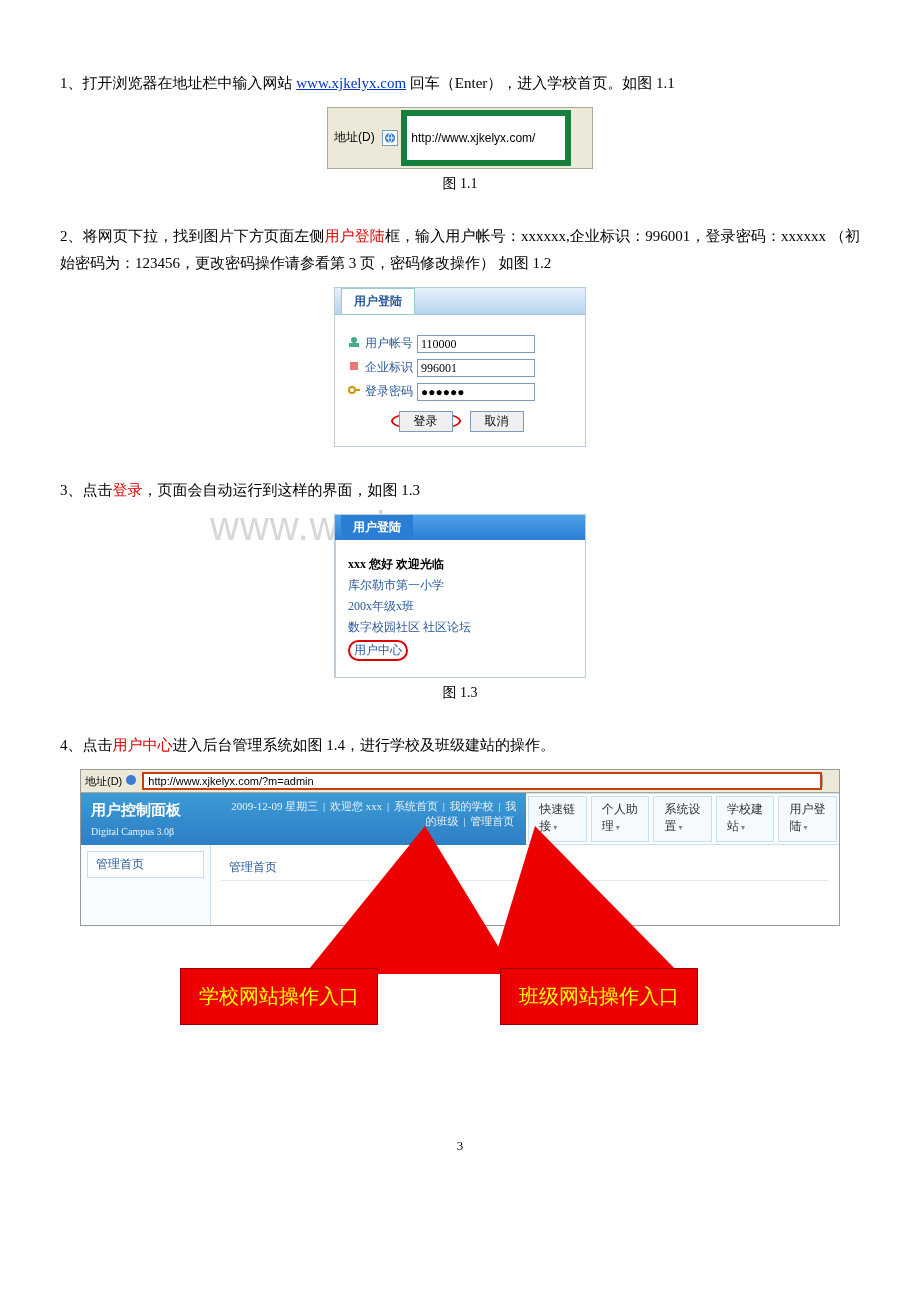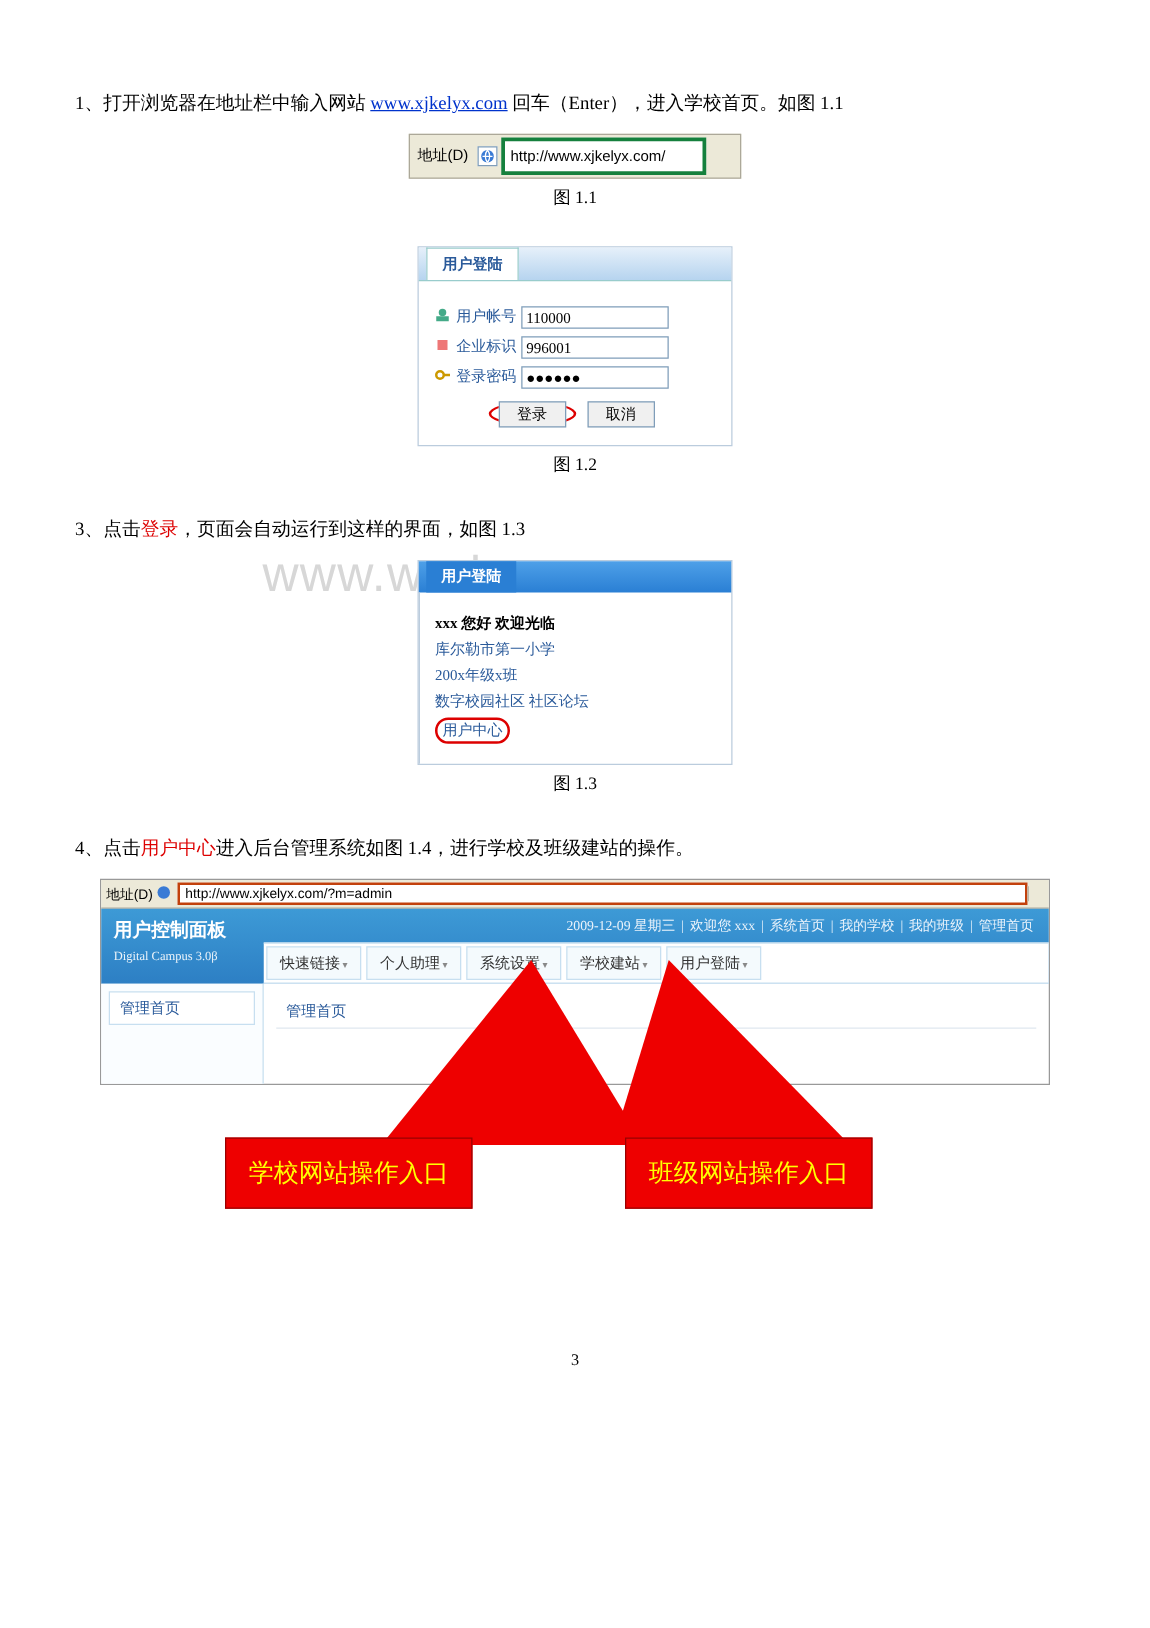--- a/index.html
+++ b/index.html
@@ -10,21 +10,21 @@
   .link{color:#0033cc;text-decoration:underline}
   .red{color:#d00}
   .center{text-align:center}
   .caption{font-size:14px;margin:6px 0 30px}
 
   
   .addrbar{display:inline-block;background:#ece9d8;border:1px solid #aca899;padding:2px 2px;font-family:"Tahoma",sans-serif;font-size:12px;width:260px;text-align:left}
   .addrbar span.lbl{display:inline-block;padding:0 4px}
   .addrbar .ieicon{display:inline-block;width:14px;height:14px;background:#fff;border:1px solid #7f9db9;vertical-align:middle}
   .addrbar .ieicon svg{display:block}
-  .addrbar .url{display:inline-block;background:#fff;border:3px solid #15803d;padding:5px 4px;width:150px;vertical-align:middle}
+  .addrbar .url{display:inline-block;background:#fff;border:6px solid #15803d;padding:15px 4px;width:150px;vertical-align:middle}
 
   
   .loginbox{width:250px;margin:4px auto;border:1px solid #bcd;background:#fff;font-family:"SimSun",serif;font-size:12px}
   .loginbox .tabhdr{background:linear-gradient(#e6f0fa,#b6d4ef);border-bottom:1px solid #9cc;padding:0}
   .loginbox .tab{display:inline-block;background:#fff;border:1px solid #9cc;border-bottom:none;padding:4px 12px;margin-left:6px;color:#2a5a9a;font-weight:bold;font-size:12px}
   .loginbox .body{padding:14px 12px}
   .loginbox .row{display:flex;align-items:flex-start;margin:6px 0}
   .loginbox .ico{display:inline-block;width:14px;height:14px;margin-right:4px}
   .loginbox .lbl{color:#2a5a9a;width:52px;font-size:12px}
   .loginbox input{border:1px solid #7f9db9;font-size:12px;padding:1px 3px;width:110px;height:14px;font-family:inherit}
@@ -45,21 +45,21 @@
   
   .adminwrap{position:relative;margin:6px auto 0;width:760px}
   .adminpanel{border:1px solid #999;font-family:"SimSun",serif;font-size:12px;background:#fff}
   .adminpanel .addr{background:#ece9d8;border-bottom:1px solid #aca899;padding:2px 4px;font-family:"Tahoma",sans-serif;font-size:11px;display:flex;align-items:center}
   .adminpanel .addr .url{background:#fff;border:2px solid #c2410c;padding:1px 4px;flex:1;margin-left:2px}
   .adminpanel .scrollhint{width:12px;background:#ece9d8;border-left:1px solid #aca899}
   .adminpanel .bluebar{background:linear-gradient(#3d9ad6,#2d7fc4);color:#fff;padding:0;display:flex}
   .adminpanel .leftcol{width:130px;padding:8px 10px;box-sizing:border-box}
   .adminpanel .leftcol .ttl{font-size:15px;font-weight:bold;font-family:"SimHei",sans-serif}
   .adminpanel .leftcol .sub{font-size:10px;margin-top:6px;opacity:.9}
-  .adminpanel .rightbar{flex:1;display:flex;flex-direction:column}
+  .adminpanel .rightbar{flex:1;display:flex;flex-direction:row}
   .adminpanel .toplinks{text-align:right;font-size:11px;padding:6px 10px;color:#eaf3fb}
   .adminpanel .toplinks span{margin:0 2px}
   .adminpanel .menubar{background:#fff;border-top:1px solid #c7dff0;border-bottom:1px solid #c7dff0;display:flex}
   .adminpanel .menubar .mi{border:1px solid #c7dff0;margin:2px;padding:4px 10px;font-size:12px;color:#333;background:#f4fafd;position:relative}
   .adminpanel .menubar .mi .dd{font-size:8px;color:#888;margin-left:2px}
   .adminpanel .content{display:flex;min-height:80px}
   .adminpanel .side{width:130px;border-right:1px solid #c7dff0;background:#fafdff;box-sizing:border-box}
   .adminpanel .side .sitem{border:1px solid #c7dff0;margin:6px;padding:4px 8px;color:#2a5a9a;font-size:12px;background:#fff}
   .adminpanel .main{flex:1;padding:10px}
   .adminpanel .crumb{border-bottom:1px solid #e0e8ef;padding:4px 8px;color:#2a5a9a;font-size:12px}
@@ -85,20 +85,23 @@
       <span class="lbl">地址(D)</span>
       <span class="ieicon"><svg width="14" height="14">
             <circle cx="7" cy="7" r="5" fill="#3a7bd5"></circle>
             <path d="M3 7h8M7 2a8 8 0 0 1 0 10M7 2a8 8 0 0 0 0 10" stroke="#fff" stroke-width="1" fill="none"></path>
           </svg></span>
       <span class="url">http://www.xjkelyx.com/</span>
     </div>
   </div>
   <div class="center caption">图 1.1</div>
 
+  <div class="para" style="margin-top:30px">
+    <span class="num">2、</span><span>将网页下拉，找到图片下方页面左侧</span><span class="red">用户登陆</span><span>框，输入用户帐号：xxxxxx,企业标识：996001，登录密码：xxxxxx （初始密码为：123456，更改密码操作请参看第 3 页，密码修改操作）  如图 1.2</span>
+  </div>
   <div class="loginbox">
     <div class="tabhdr"><span class="tab">用户登陆</span></div>
     <div class="body">
       <div class="row">
         <span class="ico"><svg width="14" height="14">
               <rect x="2" y="8" width="10" height="4" fill="#4a8"></rect>
               <circle cx="7" cy="5" r="3" fill="#4a8"></circle>
             </svg></span>
         <span class="lbl">用户帐号</span>
         <input value="110000" style="">
@@ -117,21 +120,20 @@
             </svg></span>
         <span class="lbl">登录密码</span>
         <input value="●●●●●●" style="">
       </div>
       <div class="btns">
         <span class="redcircle"><button>登录</button></span>
         <button>取消</button>
       </div>
     </div>
   </div>
-  <div class="center caption">图 1.2</div>
 
   <div class="para" style="margin-top:30px">
     <span class="num">3、</span><span>点击</span><span class="red">登录</span><span>，页面会自动运行到这样的界面，如图 1.3</span>
   </div>
   <div style="position:relative">
     <span class="watermark" style="left:150px;top:-10px">www.wodocx.com</span>
     <div class="welbox">
       <div class="tabhdr"><span class="tab">用户登陆</span></div>
       <div class="body">
         <div class="wline"><span class="bold">xxx</span><span class="bold"> 您好 欢迎光临</span></div>

